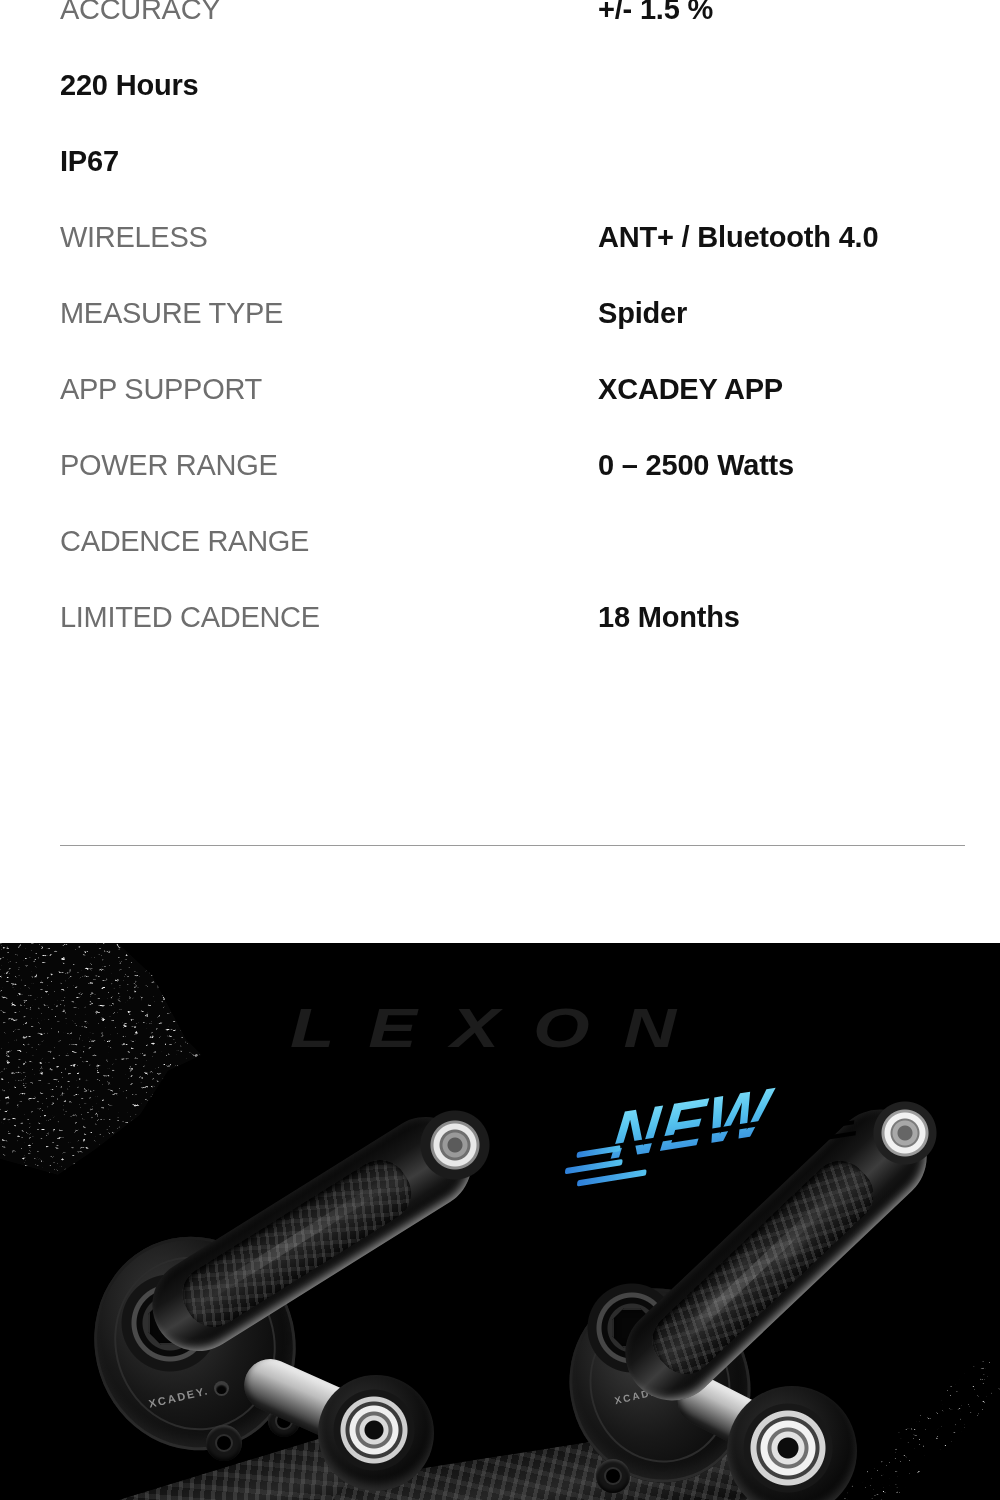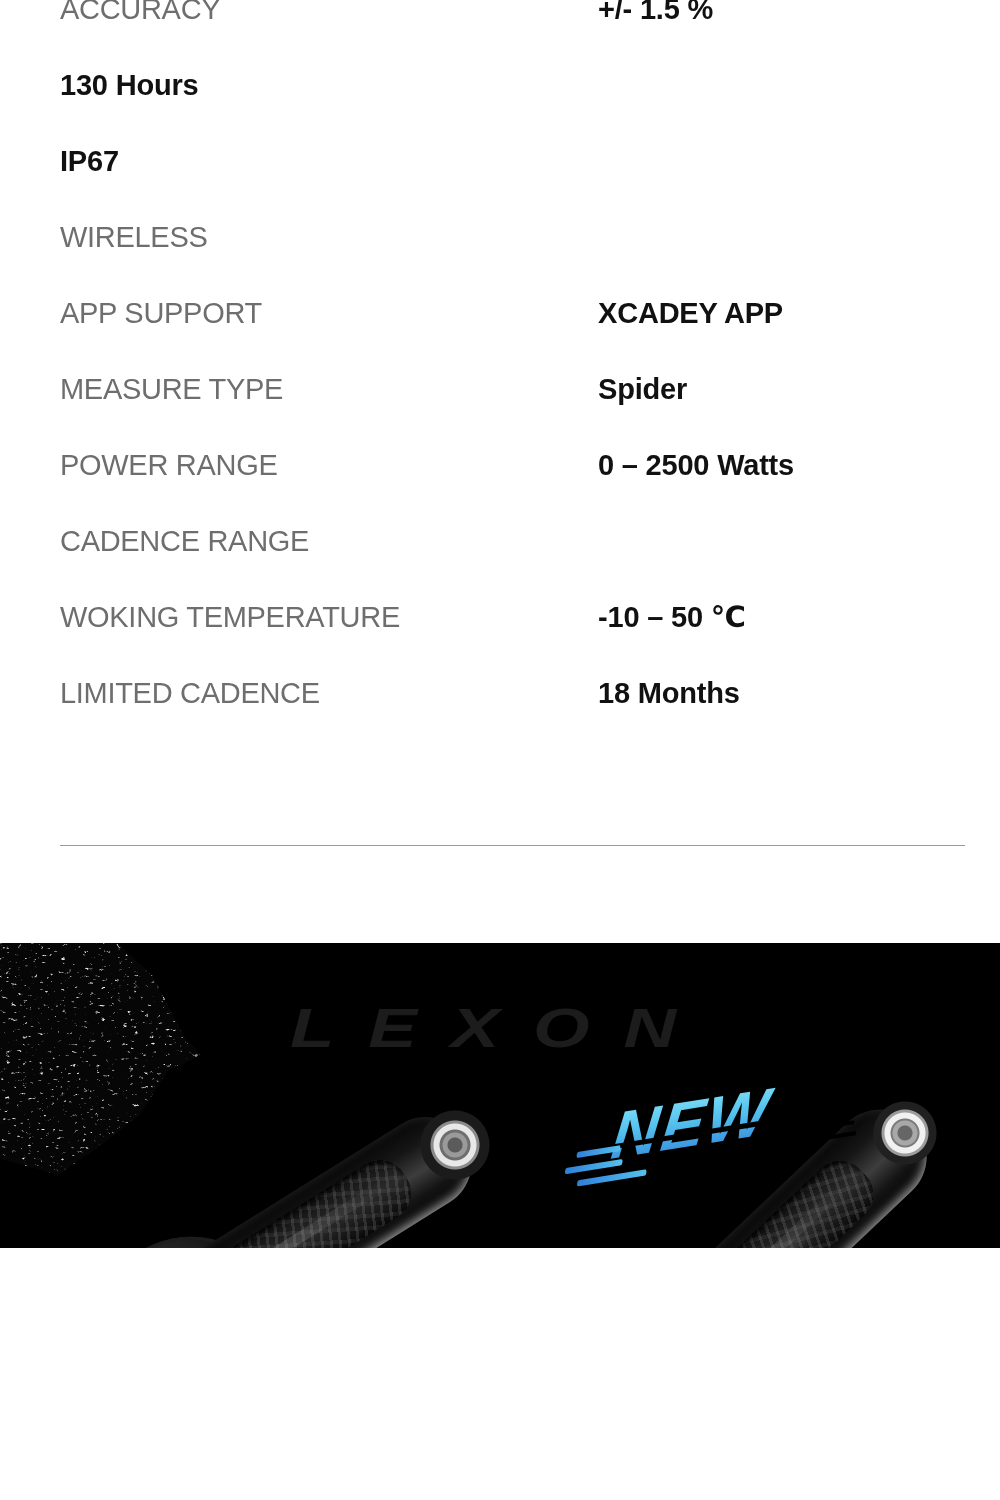--- a/index.html
+++ b/index.html
@@ -1,18 +1,18 @@
 <!DOCTYPE html>
 <html><head>
 <meta charset="utf-8">
 <style>
   * { margin:0; padding:0; box-sizing:border-box; }
   html,body { width:1000px; height:1500px; background:#fff; overflow:hidden;
               font-family:"Liberation Sans","DejaVu Sans",sans-serif; }
-  .stage { position:relative; width:1000px; height:1248px; overflow:hidden; }
+  .stage { position:relative; width:1000px; height:1500px; overflow:hidden; }
 
   
   .spec-table { position:absolute; left:60px; top:-29px; width:905px; }
   .spec-row { height:76px; display:flex; align-items:center; }
   .spec-label { width:538px; font-size:29px; font-weight:400; color:#6e6e6e;
                 letter-spacing:-0.3px; }
   .spec-value { font-size:29px; font-weight:700; color:#111; letter-spacing:-0.2px; }
   .divider { position:absolute; left:60px; top:845px; width:905px; height:0;
              border-top:1px solid #9a9a9a; }
 
@@ -137,46 +137,43 @@
 <body>
 
 <div class="stage">
 
   <div class="spec-table">
     <div class="spec-row">
       <div class="spec-label">ACCURACY</div>
       <div class="spec-value">+/- 1.5 %</div>
     </div>
     <div class="spec-row">
-      <div class="spec-value">130 Hours</div>
+      <div class="spec-value">220 Hours</div>
     </div>
     <div class="spec-row">
       <div class="spec-value">IP67</div>
     </div>
     <div class="spec-row">
       <div class="spec-label">WIRELESS</div>
+      <div class="spec-value">ANT+ / Bluetooth 4.0</div>
+    </div>
+    <div class="spec-row">
+      <div class="spec-label">MEASURE TYPE</div>
+      <div class="spec-value">Spider</div>
     </div>
     <div class="spec-row">
       <div class="spec-label">APP SUPPORT</div>
       <div class="spec-value">XCADEY APP</div>
     </div>
     <div class="spec-row">
-      <div class="spec-label">MEASURE TYPE</div>
-      <div class="spec-value">Spider</div>
-    </div>
-    <div class="spec-row">
       <div class="spec-label">POWER RANGE</div>
       <div class="spec-value">0 – 2500 Watts</div>
     </div>
     <div class="spec-row">
       <div class="spec-label">CADENCE RANGE</div>
-    </div>
-    <div class="spec-row">
-      <div class="spec-label">WOKING TEMPERATURE</div>
-      <div class="spec-value">-10 – 50 ℃</div>
     </div>
     <div class="spec-row">
       <div class="spec-label">LIMITED CADENCE</div>
       <div class="spec-value">18 Months</div>
     </div>
   </div>
 
   <div class="divider"></div>
 
   <div class="hero">

